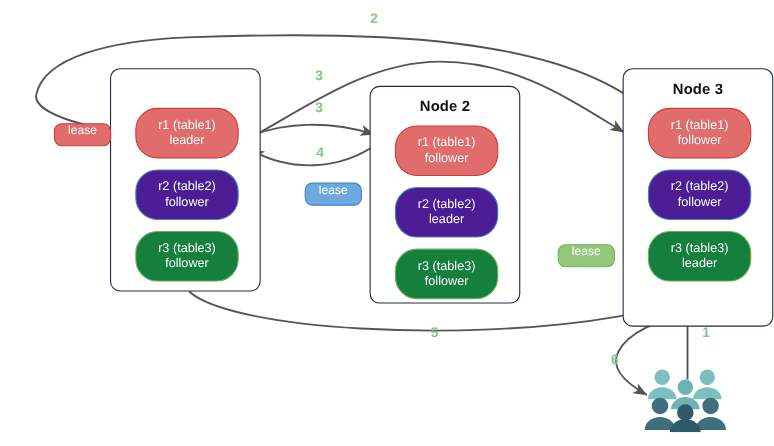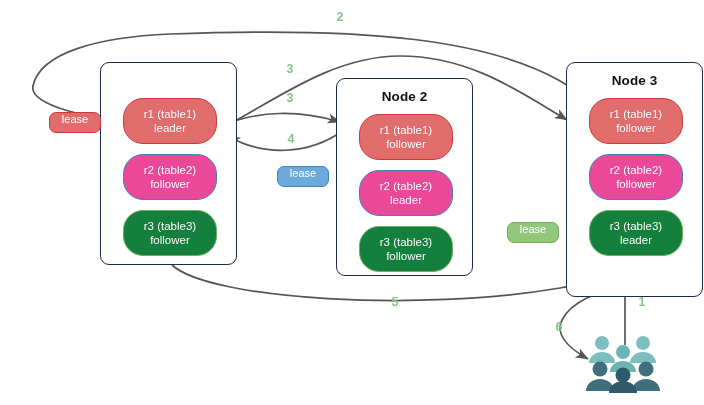--- a/index.html
+++ b/index.html
@@ -53,21 +53,21 @@
     line-height: 14px;
     color: #ffffff;
     text-shadow: 0 0 1px rgba(0,0,0,0.12);
   }
   .replica span { display: block; }
   .rep-red {
     background: #e06c6c;
     border: 1.5px solid #cf3a3a;
   }
   .rep-blue {
-    background: #ec4899;
+    background: #4c1d95;
     border: 1.5px solid #3e85c4;
   }
   .rep-green {
     background: #15803d;
     border: 1.5px solid #6fae57;
   }
   .lease {
     position: absolute;
     box-sizing: border-box;
     border-radius: 7px;

